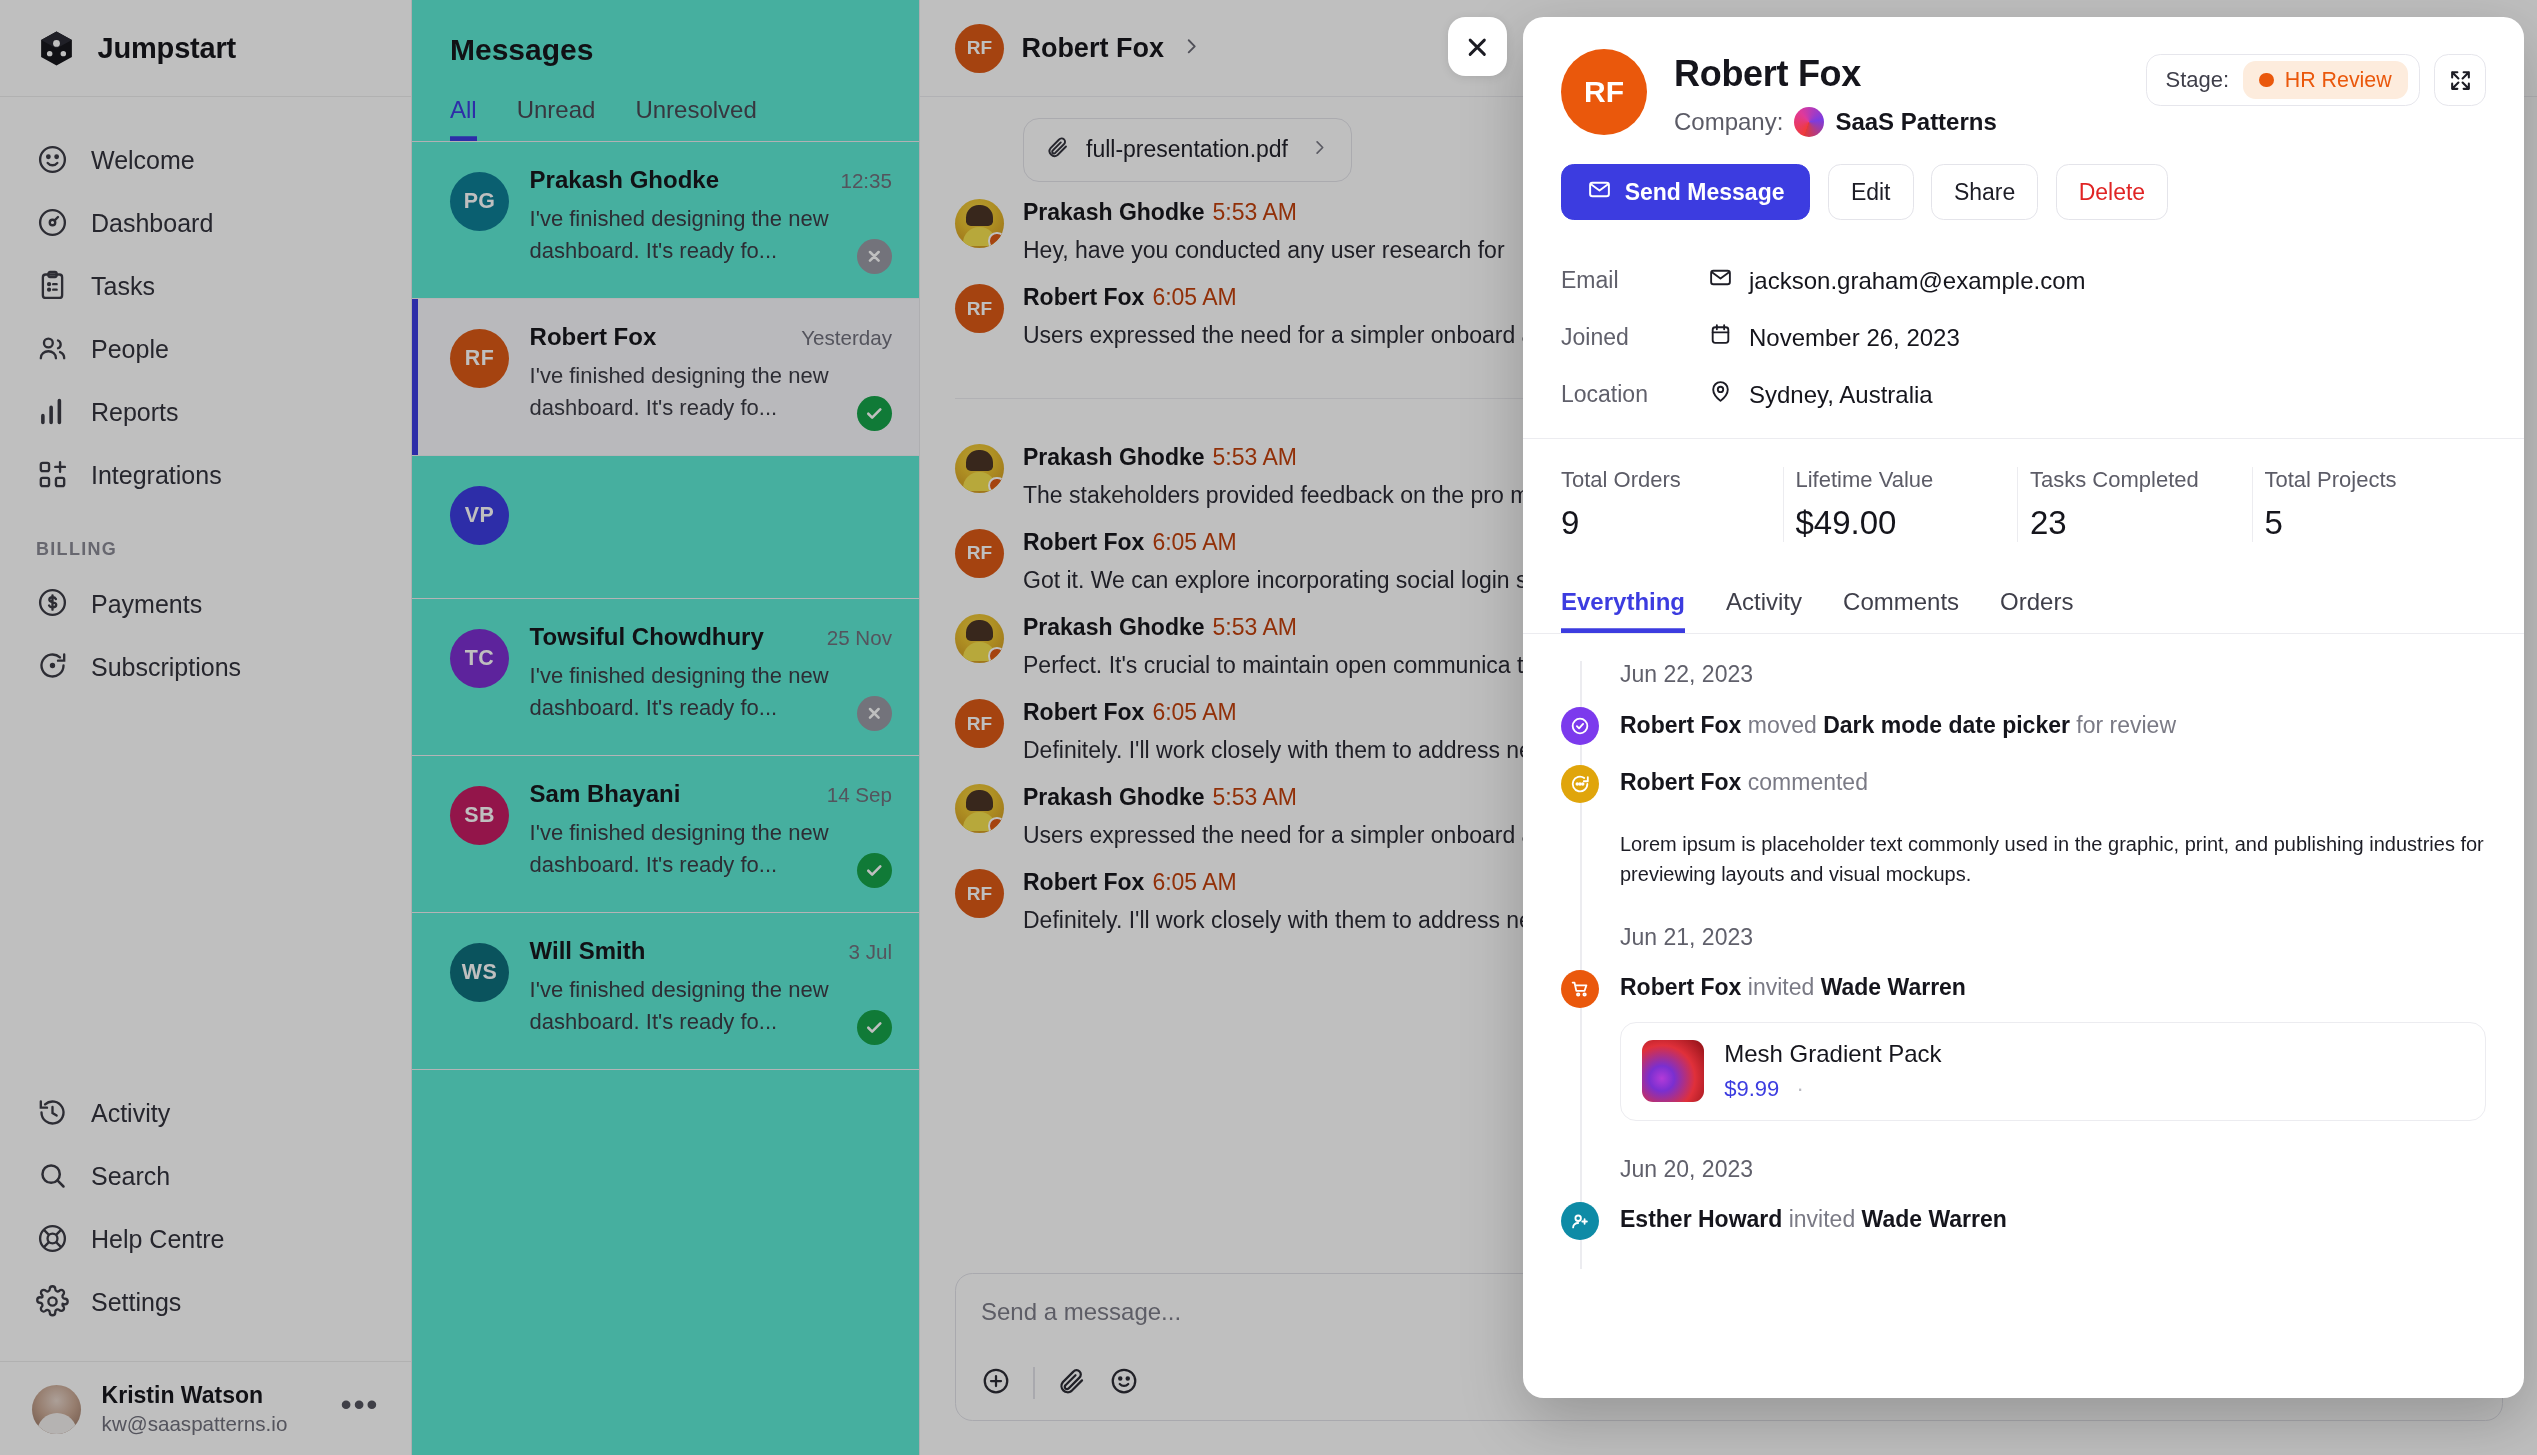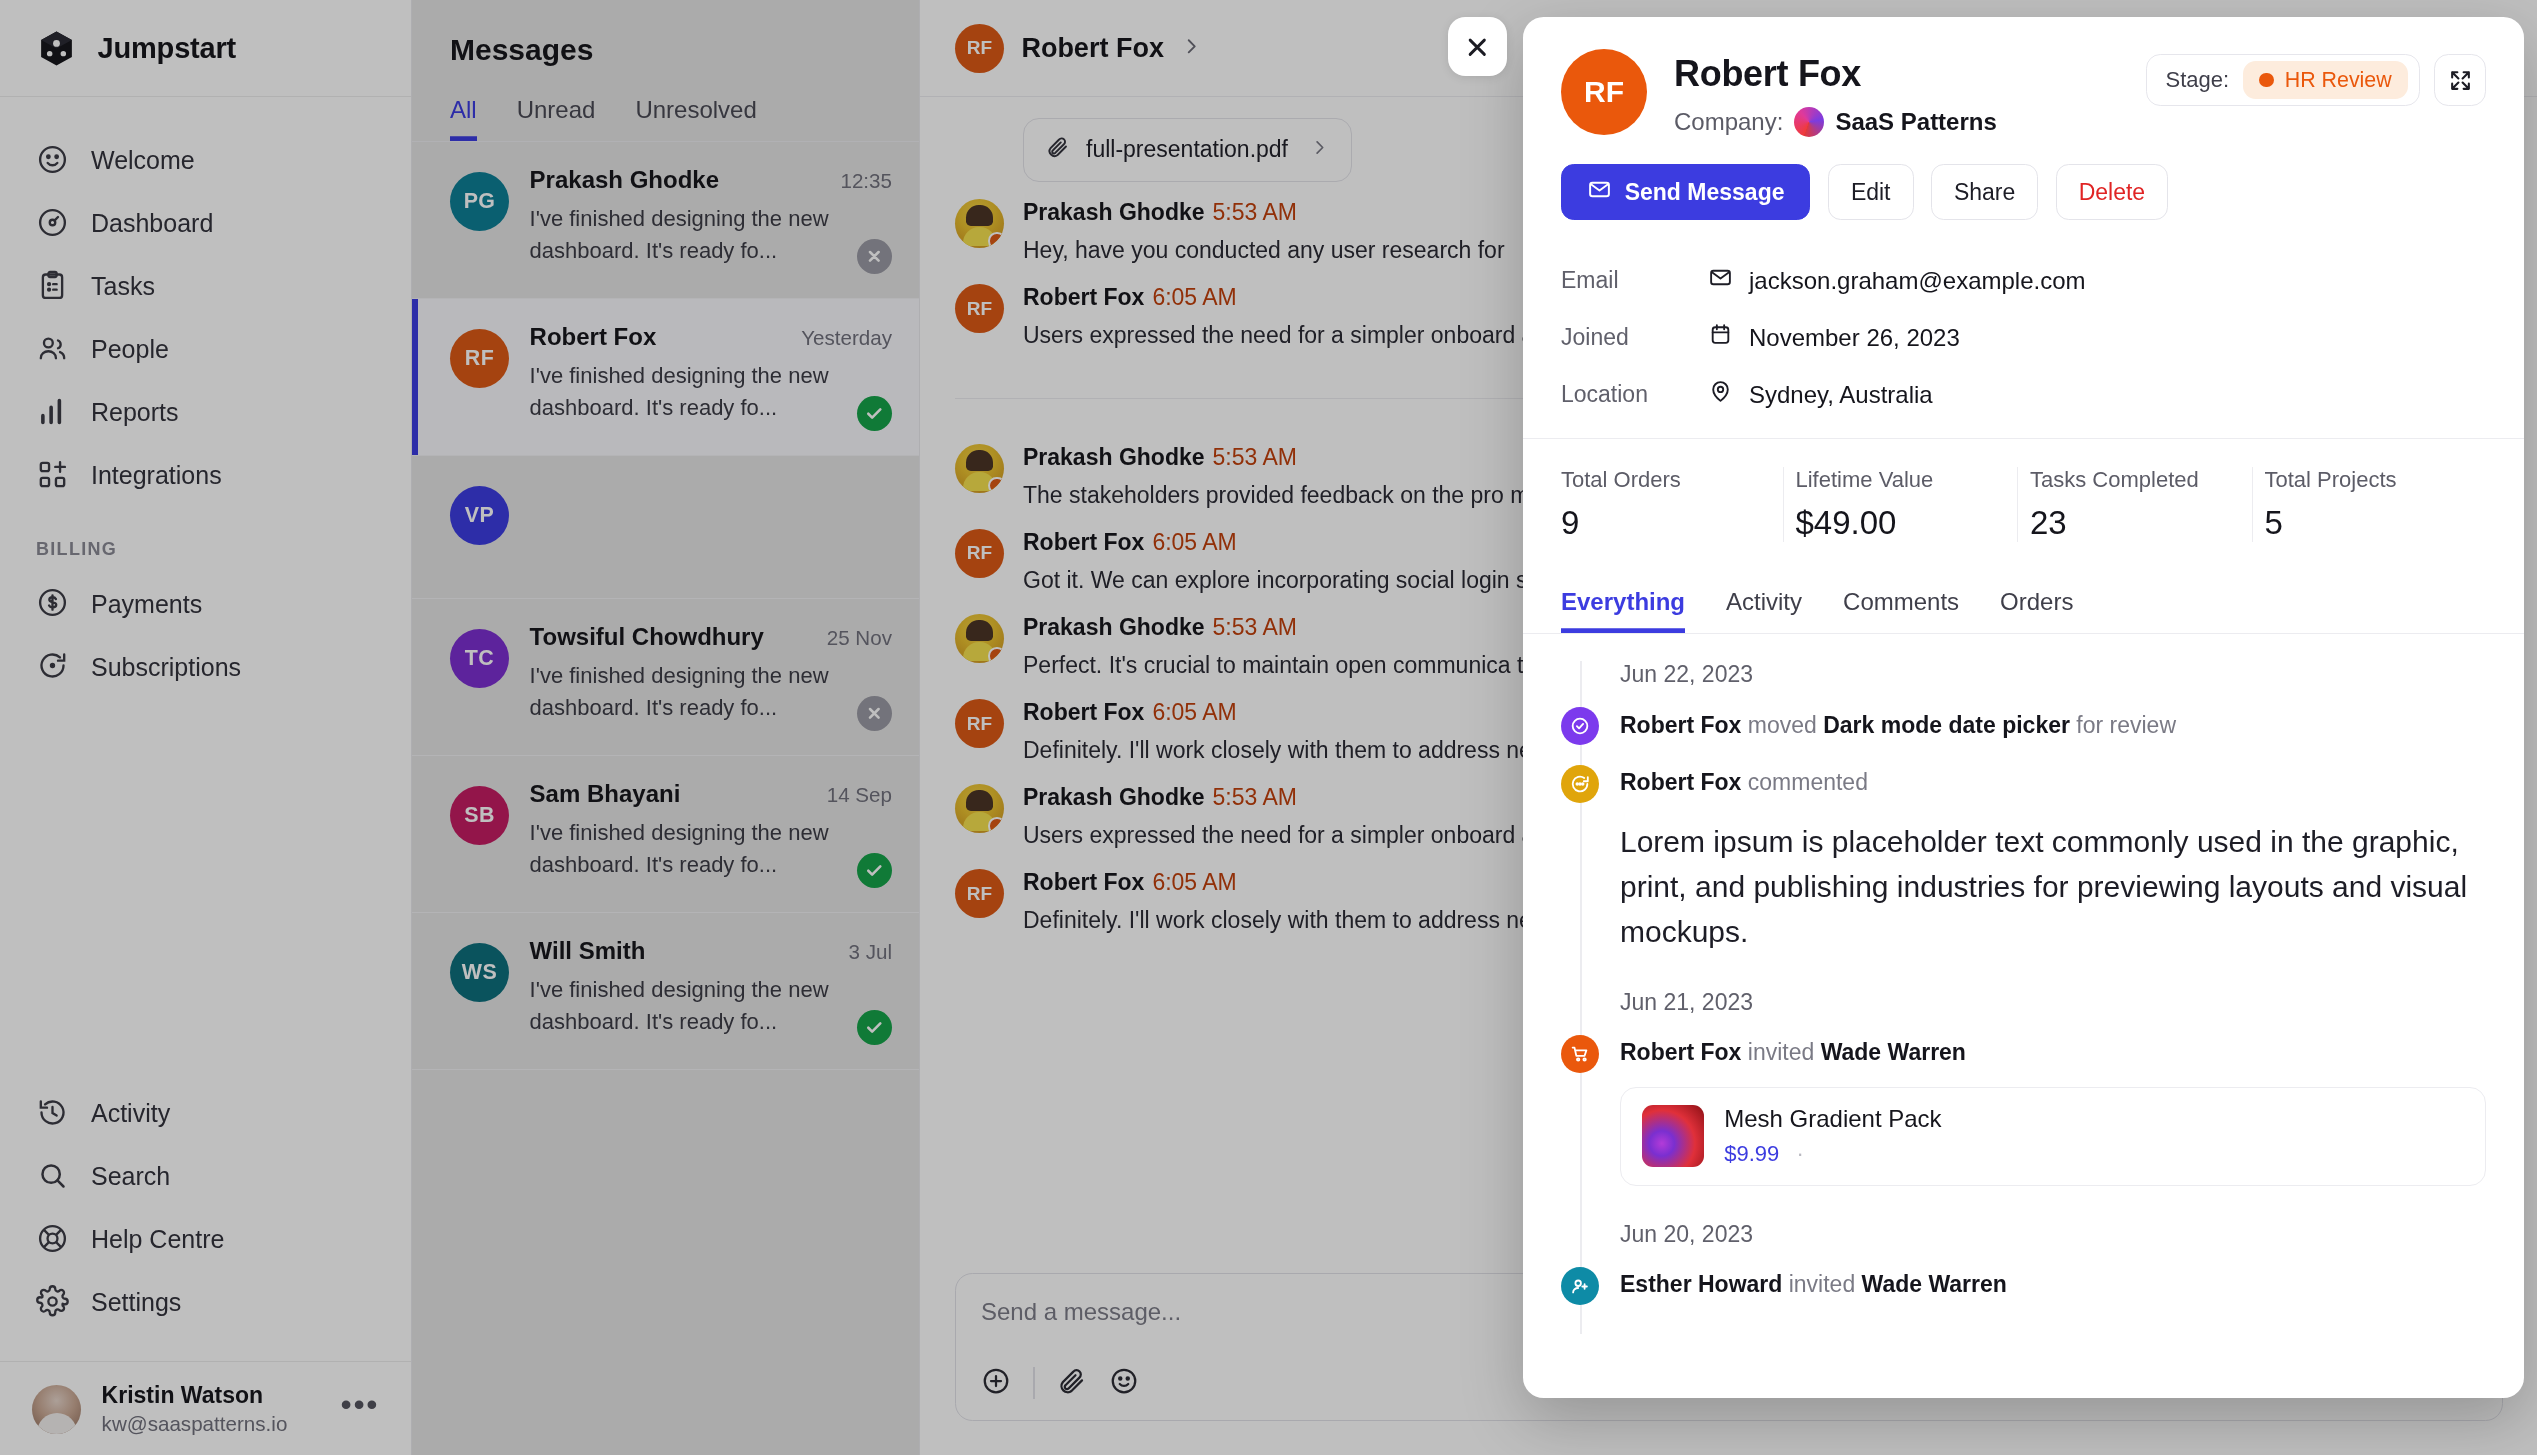--- a/index.html
+++ b/index.html
@@ -62,21 +62,21 @@
     width: 40px; height: 20.6px; border-radius: 20.6px 20.6px 0 0; background: #f2efee;
   }
   .user-meta { flex: 1 1 auto; min-width: 0; }
   .user-name { font-size: 23px; font-weight: 700; color: #17171c; }
   .user-mail { font-size: 20.6px; color: #70707c; margin-top: 3.2px; }
   .user-dots { font-size: 32px; color: #55555f; letter-spacing: 1.6px; line-height: 0.5; padding-bottom:9.5px; cursor: pointer;}
 
   
   .msglist {
     width: 508px; flex: 0 0 508px; height: 1456px;
-    background: #e5e5e5; border-right: 1.6px solid #e8e8ec;
+    background: #5eead4; border-right: 1.6px solid #e8e8ec;
     display: flex; flex-direction: column;
   }
   .msglist-title { font-size: 30px; font-weight: 700; color: #17171c; padding: 33px 38px 0 38px; }
   .msg-tabs { display: flex; gap: 40px; padding: 28.5px 38px 0 38px; border-bottom: 1.6px solid #ececf0; }
   .msg-tab { font-size: 24px; color: #4a4a55; padding-bottom: 17.4px; cursor: pointer; }
   .msg-tab.active { color: #3c3ce0; box-shadow: inset 0 -4.8px 0 0 #3c3ce0; font-weight: 500; }
 
   .conv {
     display: flex; gap: 20.6px; padding: 24px 27px 24px 38px;
     border-bottom: 1.6px solid #f0f0f3; position: relative; cursor: pointer;
@@ -258,21 +258,21 @@
   .tl-date.gap { margin-top: 35px; }
   .tl-ev { position: relative; margin-bottom: 24px; }
   .tl-ico {
     position: absolute; left: -59px; top: -1.6px; width: 38px; height: 38px; border-radius: 50%;
     display: flex; align-items: center; justify-content: center;
   }
   .tl-ico svg { width: 22px; height: 22px; stroke: #fff; }
   .tl-text { font-size: 23px; color: #15151c; line-height: 1.45; }
   .tl-text .muted { color: #7a7a85; }
   .tl-text b { font-weight: 700; }
-  .tl-body { font-size: 30px; color: #1d1d26; line-height: 1.5; margin-top: 19px; }
+  .tl-body { font-size: 20px; color: #1d1d26; line-height: 1.5; margin-top: 29px; }
   .prod-card {
     margin-top: 17.4px; border: 1.6px solid #ececf0; border-radius: 16px;
     padding: 17.4px 20.6px; display: flex; align-items: center; gap: 20.6px;
   }
   .prod-thumb {
     width: 62px; height: 62px; border-radius: 11px; flex: 0 0 62px;
     background: radial-gradient(circle at 32% 62%, #b33bd8 0%, #7a2fd0 22%, #e0303a 58%, #8a0f14 100%);
   }
   .prod-name { font-size: 24px; color: #15151c; font-weight: 500; }
   .prod-price { font-size: 22px; color: #3c3ce0; margin-top: 8px; }

